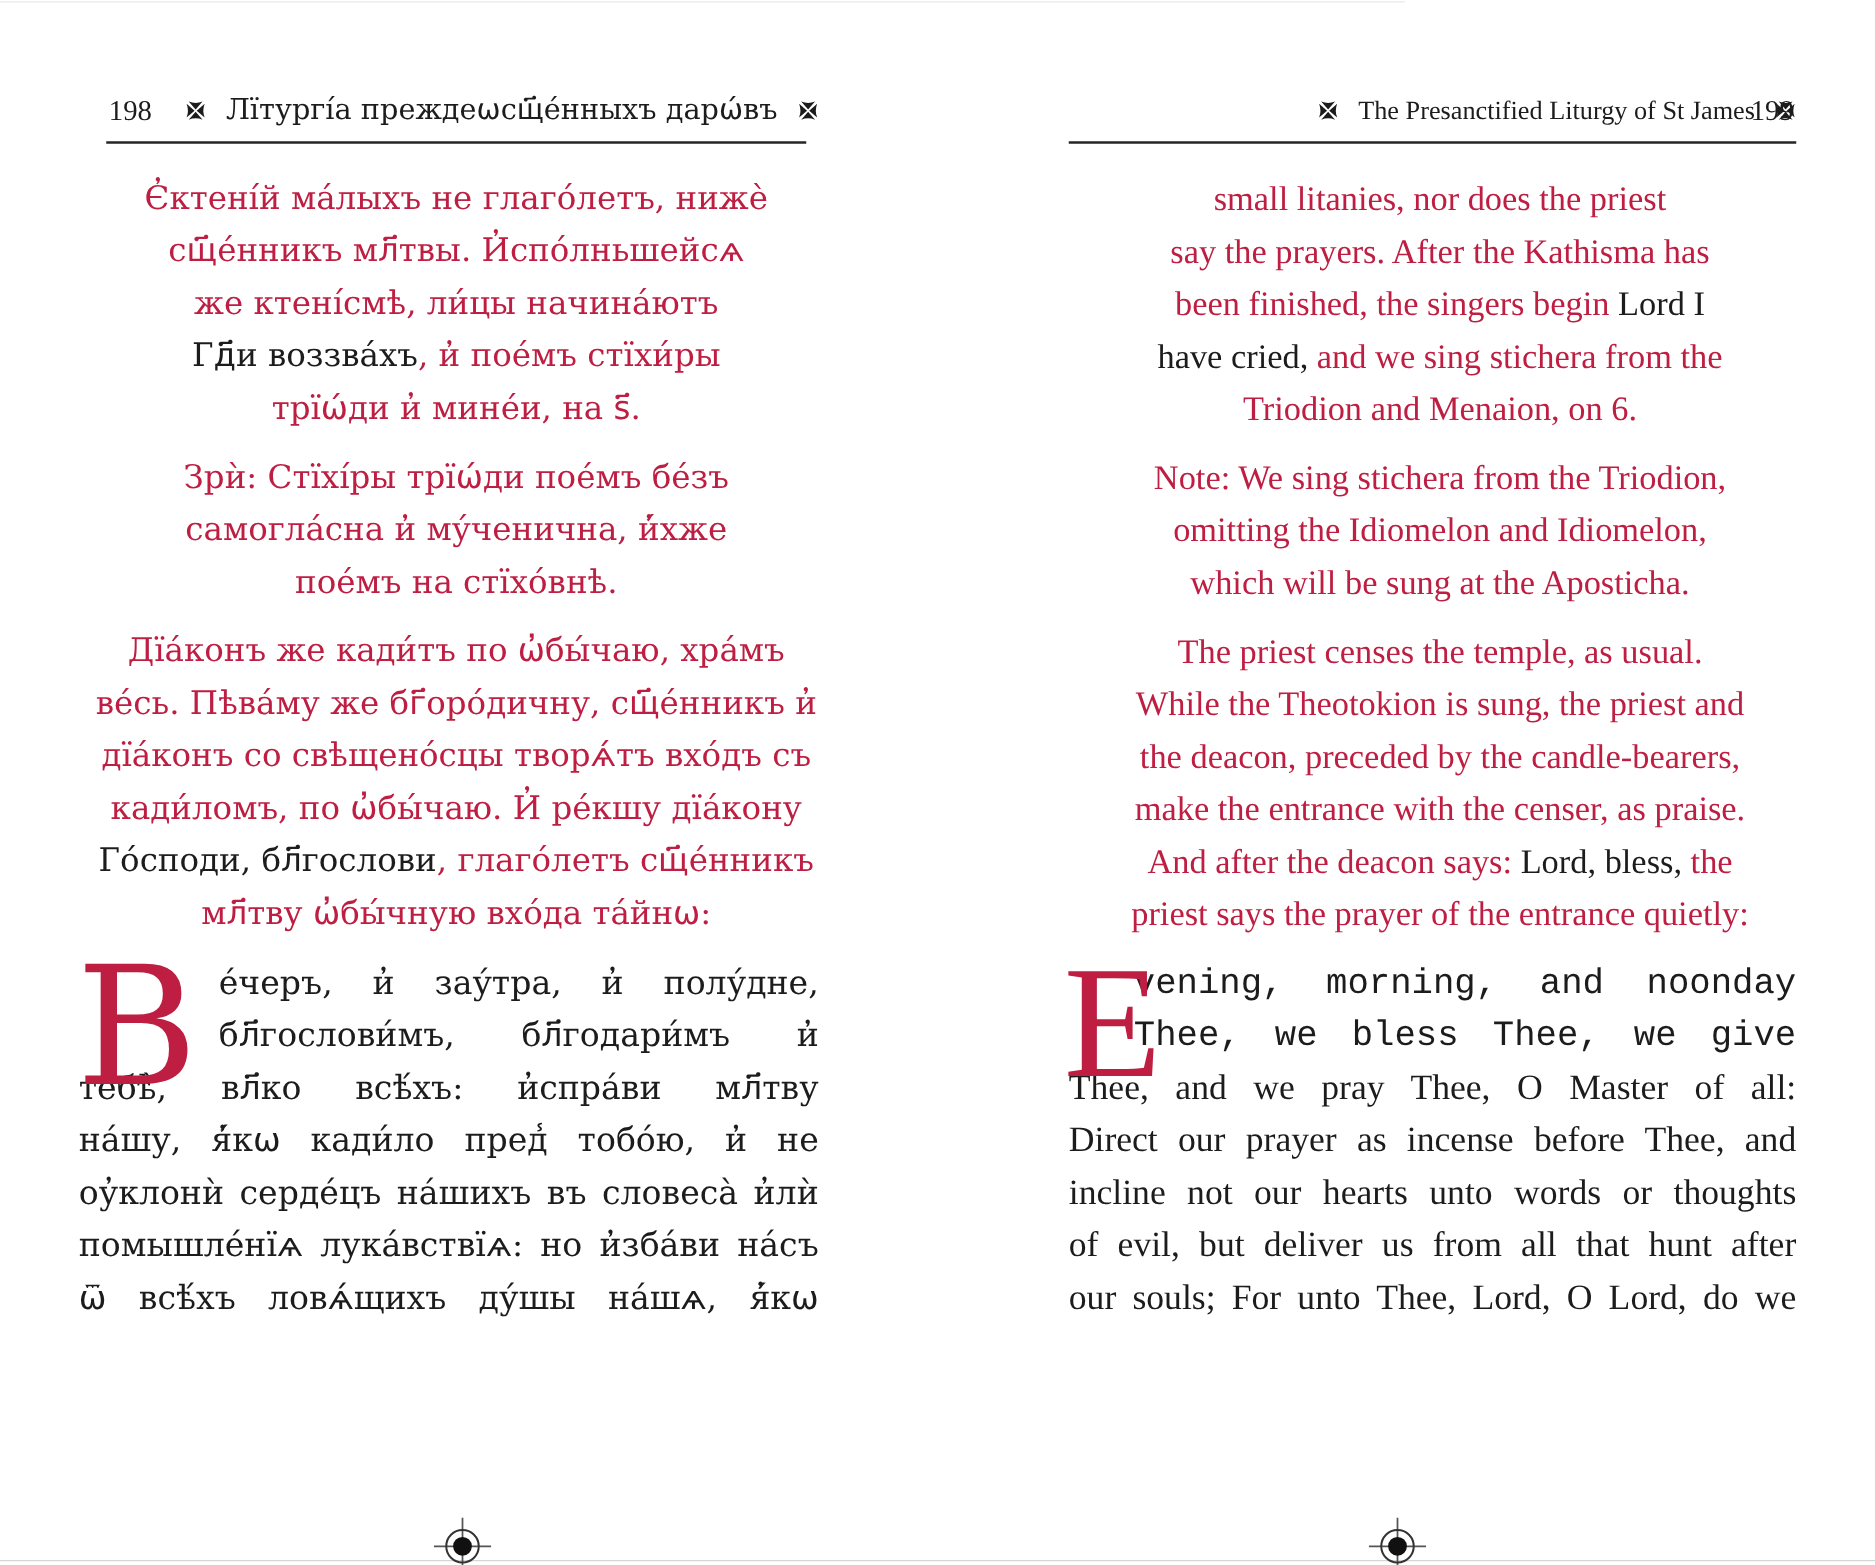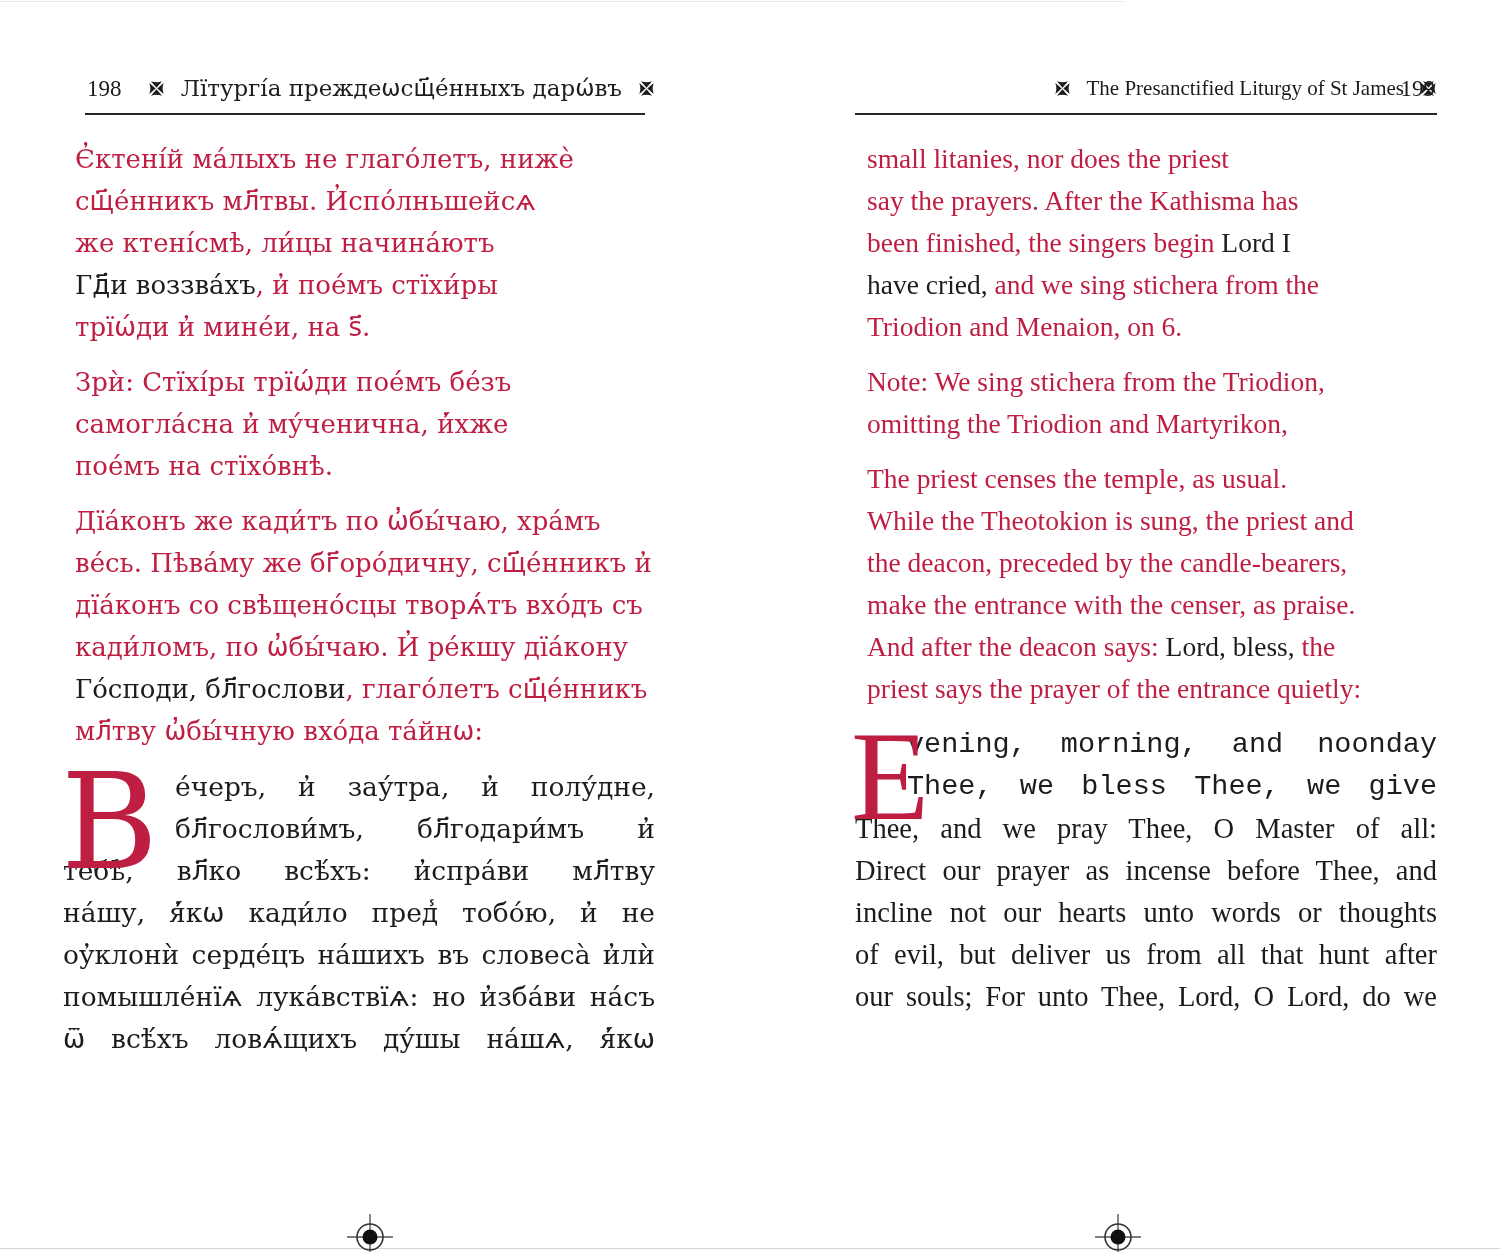--- a/index.html
+++ b/index.html
@@ -21,21 +21,21 @@
   .htitle{font-size:25px;color:var(--ink);white-space:nowrap;}
   #left-page .htitle{font-family:"DejaVu Serif","DejaVu Sans",serif;font-size:23px;}
   #right-page .htitle{font-family:"Liberation Serif","DejaVu Serif",serif;font-size:21px;}
   .cross{width:17px;height:17px;color:#1c1c1c;flex:0 0 auto;}
   .hrule{position:absolute;top:113px;height:2px;background:#262626;}
   #left-page .hrule{left:22px;right:10px;}
   #right-page .hrule{left:0;right:0;}
 
   
   .content{position:absolute;top:138px;left:0;right:0;}
-  .rubric{margin:0 0 13px 12px;}
+  .rubric{text-align:center;margin:0 0 13px 12px;}
   #left-page .rubric{font-family:"DejaVu Serif","DejaVu Sans",serif;font-size:26px;}
   #right-page .rubric{font-family:"Liberation Serif","DejaVu Serif",serif;font-size:27.5px;}
   .rline{line-height:42px;white-space:nowrap;}
   .seg-red{color:var(--red);}
   .seg-ink{color:var(--ink);}
 
   .prayer{position:relative;margin-top:14px;color:var(--ink);}
   #left-page .prayer{font-family:"DejaVu Serif","DejaVu Sans",serif;font-size:26.5px;}
   #right-page .prayer{font-family:"Liberation Serif","DejaVu Serif",serif;font-size:28.5px;}
   .jline{line-height:42px;text-align:justify;text-align-last:justify;overflow:hidden;height:42px;}
@@ -147,21 +147,22 @@
   <div class="content">
     <div class="rubric">
         <div class="rline"><span class="seg-red">small litanies, nor does the priest</span></div>
         <div class="rline"><span class="seg-red">say the prayers. After the Kathisma has</span></div>
         <div class="rline"><span class="seg-red">been finished, the singers begin </span><span class="seg-ink">Lord I</span></div>
         <div class="rline"><span class="seg-ink">have cried,</span><span class="seg-red"> and we sing stichera from the</span></div>
         <div class="rline"><span class="seg-red">Triodion and Menaion, on 6.</span></div>
       </div>
     <div class="rubric">
         <div class="rline"><span class="seg-red">Note: We sing stichera from the Triodion,</span></div>
-        <div class="rline"><span class="seg-red">omitting the Triodion and Martyrikon,</span></div>
+        <div class="rline"><span class="seg-red">omitting the Idiomelon and Idiomelon,</span></div>
+        <div class="rline"><span class="seg-red">which will be sung at the Aposticha.</span></div>
       </div>
     <div class="rubric">
         <div class="rline"><span class="seg-red">The priest censes the temple, as usual.</span></div>
         <div class="rline"><span class="seg-red">While the Theotokion is sung, the priest and</span></div>
         <div class="rline"><span class="seg-red">the deacon, preceded by the candle-bearers,</span></div>
         <div class="rline"><span class="seg-red">make the entrance with the censer, as praise.</span></div>
         <div class="rline"><span class="seg-red">And after the deacon says: </span><span class="seg-ink">Lord, bless,</span><span class="seg-red"> the</span></div>
         <div class="rline"><span class="seg-red">priest says the prayer of the entrance quietly:</span></div>
       </div>
     <div class="prayer">

